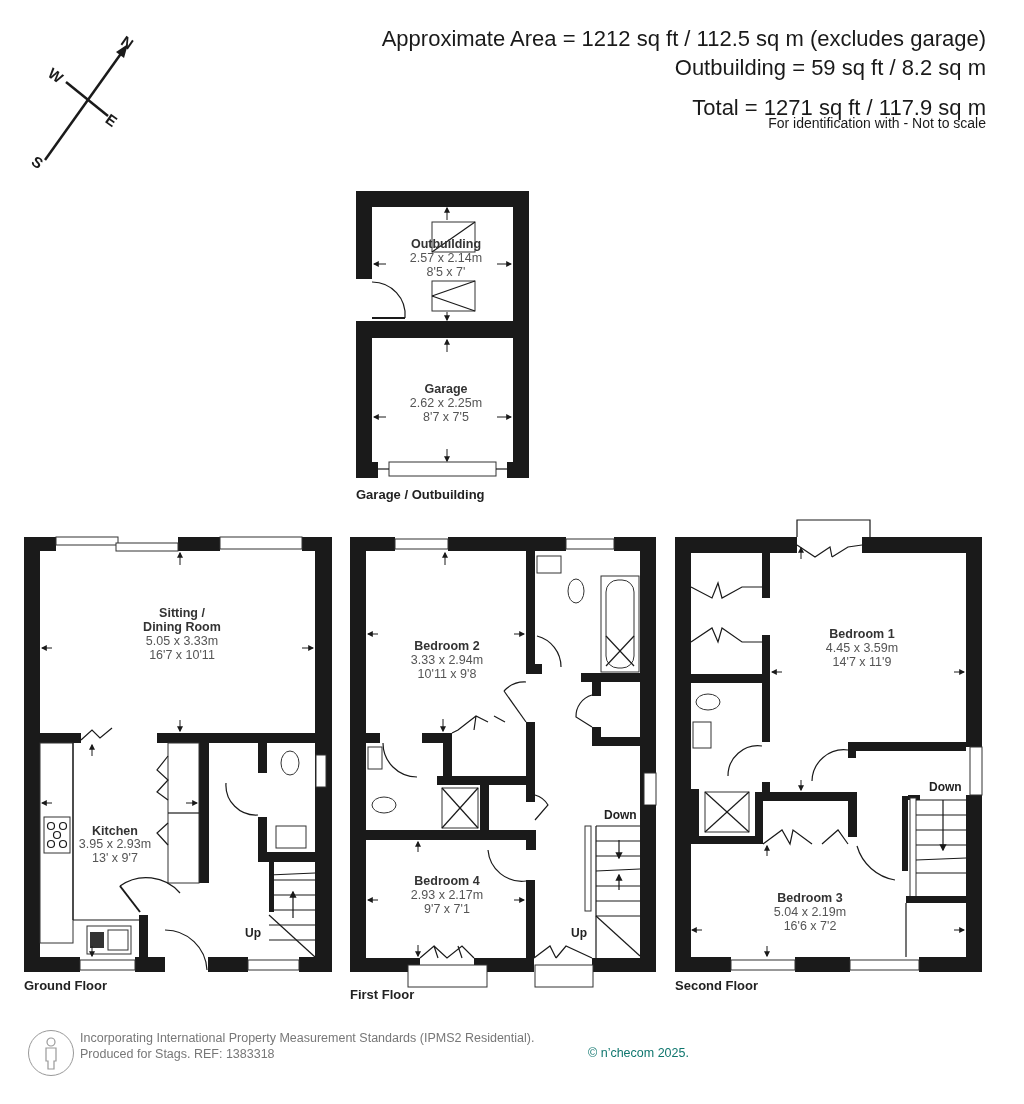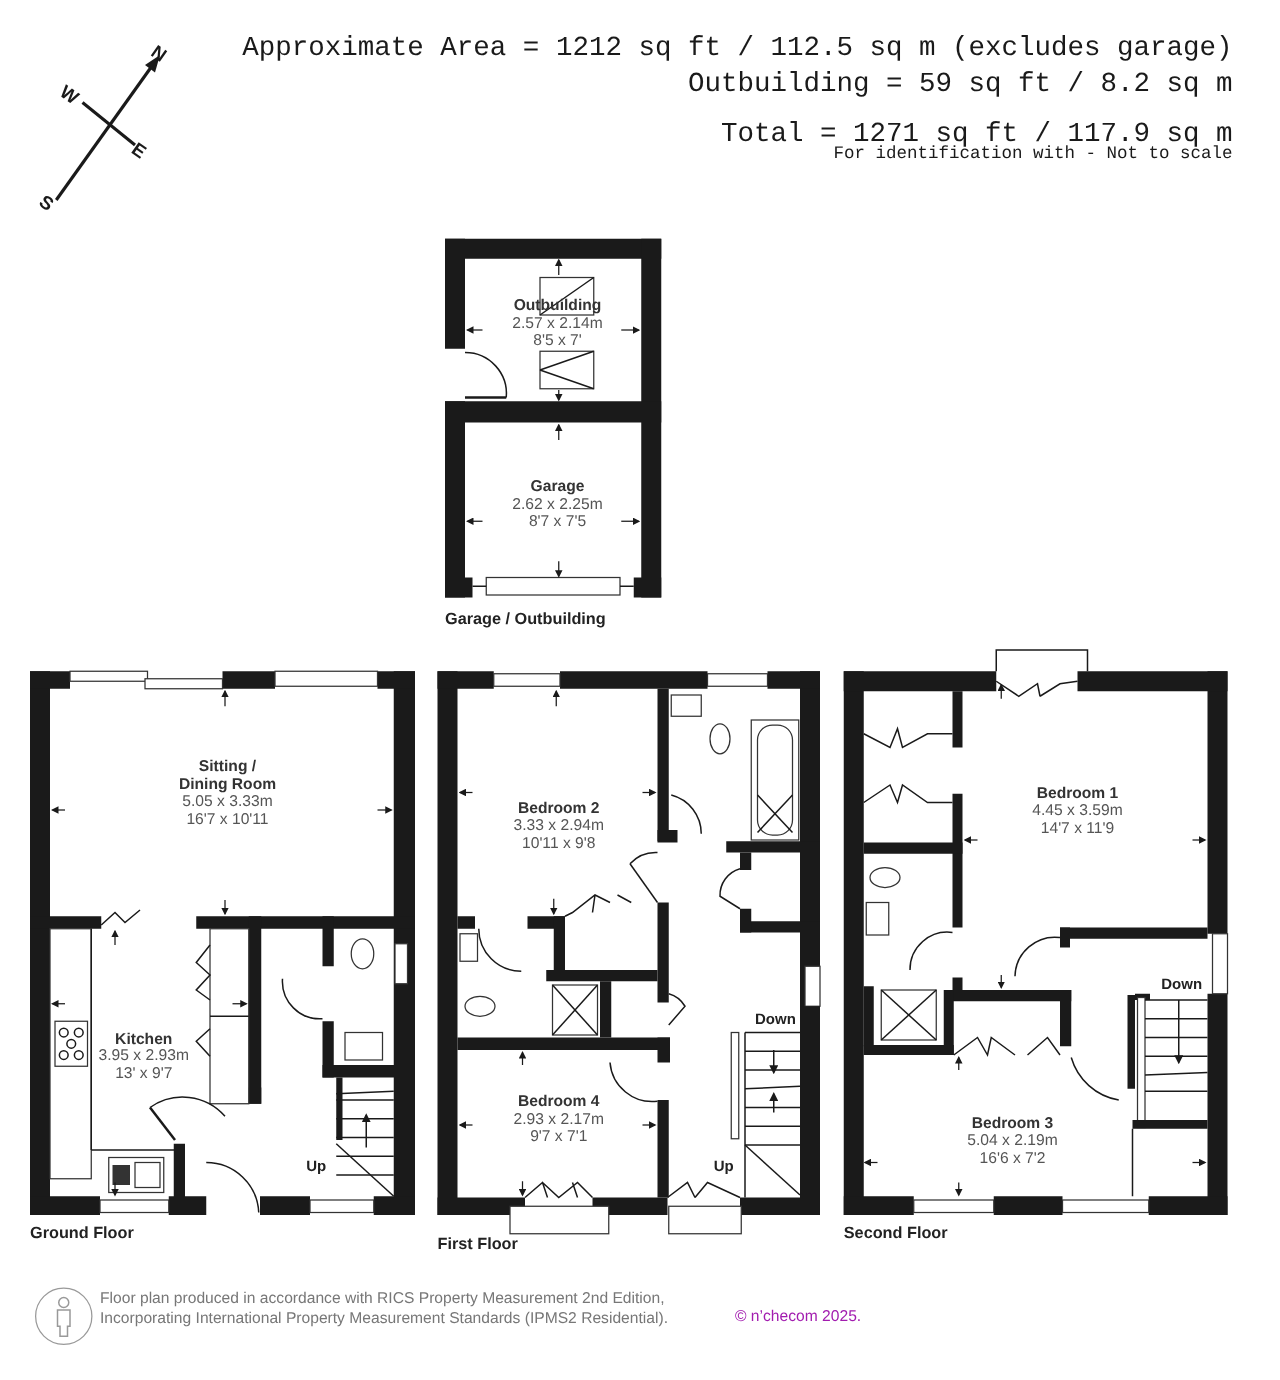--- a/index.html
+++ b/index.html
@@ -1,33 +1,33 @@
 <!DOCTYPE html>
 <html><head>
 <meta charset="utf-8">
 <style>
   html,body{margin:0;padding:0;background:#ffffff;}
   body{width:1024px;height:1104px;position:relative;overflow:hidden;font-family:"Liberation Sans",sans-serif;color:#1a1a1a;}
-  .hdr{position:absolute;right:38px;text-align:right;font-family:Liberation Mono, monospace;color:#1a1a1a;}
+  .hdr{position:absolute;right:38px;text-align:right;font-family:Liberation Sans, sans-serif;color:#1a1a1a;}
   .hdr-1{top:26px;font-size:22px;}
   .hdr-2{top:55px;font-size:22px;}
   .hdr-3{top:95px;font-size:22px;}
   .hdr-4{top:115px;font-size:14px;}
   svg.plan{position:absolute;left:0;top:0;}
   .wall{fill:#1a1a1a;}
   .thin{stroke:#1a1a1a;stroke-width:1.2;fill:none;}
   .fix{stroke:#333;stroke-width:1;fill:#fff;}
   .rname{font-family:"Liberation Sans",sans-serif;font-weight:bold;font-size:12.5px;fill:#333;text-anchor:middle;}
   .rdim{font-family:"Liberation Sans",sans-serif;font-size:12.5px;fill:#555;text-anchor:middle;}
   .flabel{font-family:"Liberation Sans",sans-serif;font-weight:bold;font-size:13px;fill:#222;}
   .stair{font-family:"Liberation Sans",sans-serif;font-weight:bold;font-size:12px;fill:#222;}
   .compass{font-family:"Liberation Sans",sans-serif;font-weight:bold;font-size:15px;fill:#1a1a1a;}
   .foot{position:absolute;left:80px;top:1030px;font-size:12.5px;color:#777;line-height:16px;}
   .foot-icon{position:absolute;left:28px;top:1030px;width:44px;height:44px;border:1.5px solid #999;border-radius:50%;}
-  .copy{position:absolute;left:588px;top:1046px;font-size:12.5px;color:#a21caf;}
+  .copy{position:absolute;left:588px;top:1046px;font-size:12.5px;color:#0f766e;}
 </style>
 </head>
 <body>
 
 <div class="hdr hdr-1">Approximate Area = 1212 sq ft / 112.5 sq m (excludes garage)</div>
 <div class="hdr hdr-2">Outbuilding = 59 sq ft / 8.2 sq m</div>
 <div class="hdr hdr-3">Total = 1271 sq ft / 117.9 sq m</div>
 <div class="hdr hdr-4">For identification with - Not to scale</div>
 
 <svg class="plan" width="1024" height="1104" viewBox="0 0 1024 1104" xmlns="http://www.w3.org/2000/svg">
@@ -339,16 +339,16 @@
   </g>
 </svg>
 
 <div class="foot-icon">
   <svg width="44" height="44" viewBox="0 0 44 44">
       <circle cx="22" cy="11" r="4" fill="none" stroke="#999" stroke-width="1.2"></circle>
       <path d="M17,17 L27,17 L27,30 L25,30 L25,38 L19,38 L19,30 L17,30 z" fill="none" stroke="#999" stroke-width="1.2"></path>
     </svg>
 </div>
 <div class="foot">
-  <div>Floor plan produced in accordance with RICS Property Measurement 2nd Edition,</div>
   <div>Incorporating International Property Measurement Standards (IPMS2 Residential).</div>
+  <div>Produced for Stags.   REF: 1383318</div>
 </div>
 <div class="copy">© n’checom 2025.</div>
 
 </body></html>

